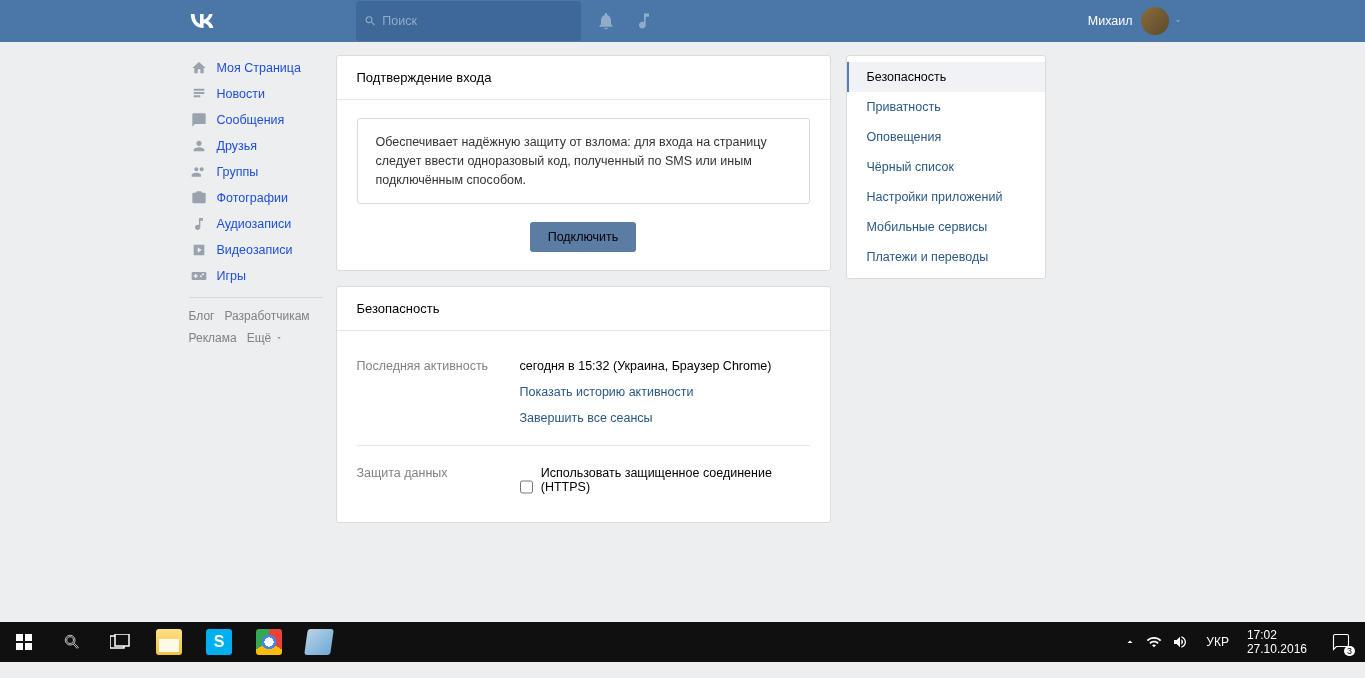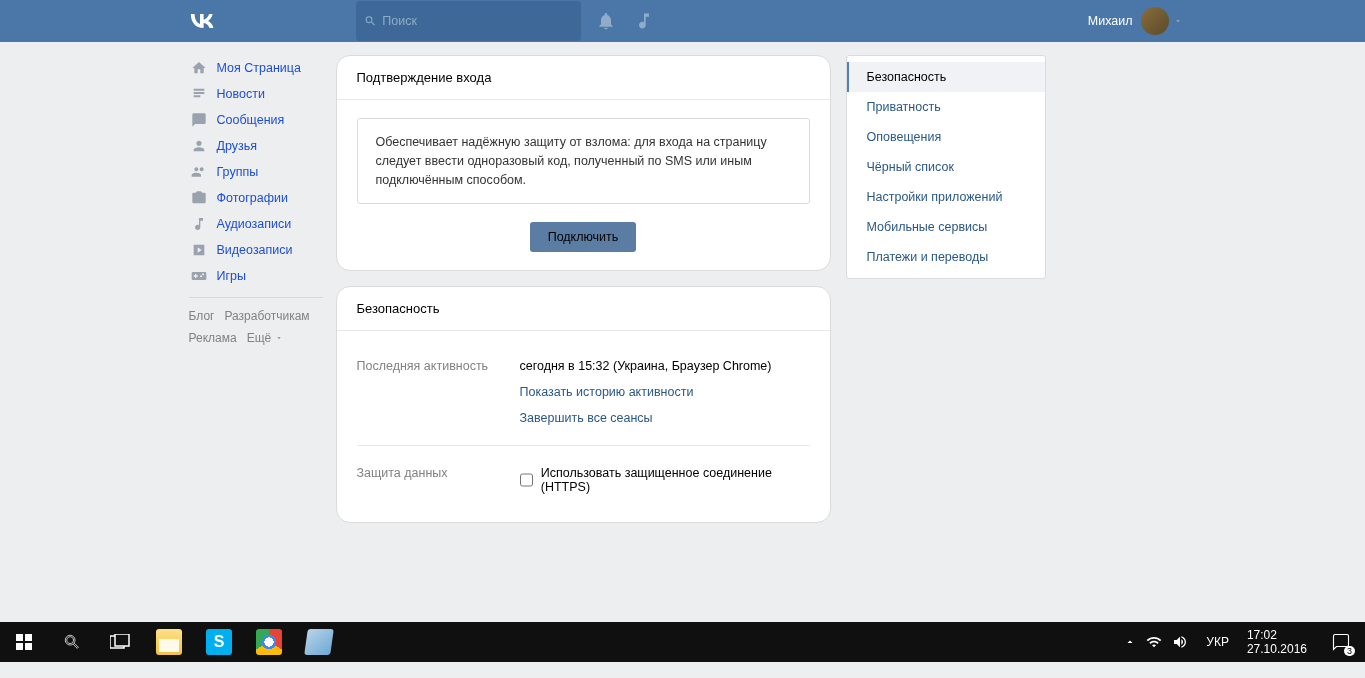--- a/index.html
+++ b/index.html
@@ -28,32 +28,32 @@
 .leftnav-item { display: flex; align-items: center; padding: 5px 0 5px 6px; color: #1d4ed8; font-size: 12.5px; cursor: pointer; border-radius: 3px; }
 .leftnav-item .ico { width: 20px; display: flex; justify-content: center; margin-right: 8px; }
 .leftnav-item .ico svg { fill: #99a2ad; }
 .leftnav-sep { height: 1px; background: #d8d8d8; margin: 8px 0 8px 6px; }
 .leftnav-footer { padding-left: 6px; color: #828282; font-size: 12px; line-height: 1.8; }
 .leftnav-footer a { color: #828282; text-decoration: none; cursor: pointer; }
 .leftnav-footer .more svg { fill: #828282; vertical-align: middle; }
 
 
 .main { width: 495px; margin-left: 3px; }
-.panel { background: #fff; border: 1px solid #dbdbdb; border-radius: 14px; margin-bottom: 15px; }
+.panel { background: #fff; border: 1px solid #dbdbdb; border-radius: 3px; margin-bottom: 15px; }
 .panel-header { padding: 14px 20px; font-size: 13px; font-weight: normal; color: #000; border-bottom: 1px solid #e7e8ec; }
 .panel-body { padding: 18px 20px; }
 .info-box { border: 1px solid #dbdbdb; border-radius: 3px; padding: 14px 18px; font-size: 12.5px; color: #333; line-height: 1.5; text-align: left; margin-bottom: 18px; }
 .btn-primary { display: block; margin: 0 auto; background: #5b7da4; color: #000000; border: none; border-radius: 3px; padding: 8px 18px; font-size: 12.5px; cursor: pointer; }
 
 .sec-row { display: flex; padding: 10px 0; font-size: 12.5px; gap: 23px; }
 .sec-label { width: 140px; color: #828282; flex-shrink: 0; }
 .sec-value { flex: 1; color: #000; }
 .sec-value a { color: #2a5885; text-decoration: none; display: block; margin-top: 12px; cursor: pointer; }
 .sec-divider { height: 1px; background: #e7e8ec; margin: 10px 0; }
-.chk-row { display: flex; align-items: center; }
+.chk-row { display: flex; align-items: flex-end; }
 .chk-row input { margin-right: 8px; width: 14px; height: 14px; }
 .chk-row label { color: #000; }
 
 
 .righttabs { width: 200px; margin-left: 15px; background: #fff; border: 1px solid #dbdbdb; border-radius: 3px; align-self: flex-start; padding: 6px 0; }
 .righttab { padding: 8px 20px; font-size: 12.5px; color: #2a5885; cursor: pointer; position: relative; }
 .righttab.active { background: #f0f2f5; color: #000; font-weight: normal; }
 .righttab.active::before { content: ""; position: absolute; left: 0; top: 0; bottom: 0; width: 2px; background: #5181b8; }
 
 

